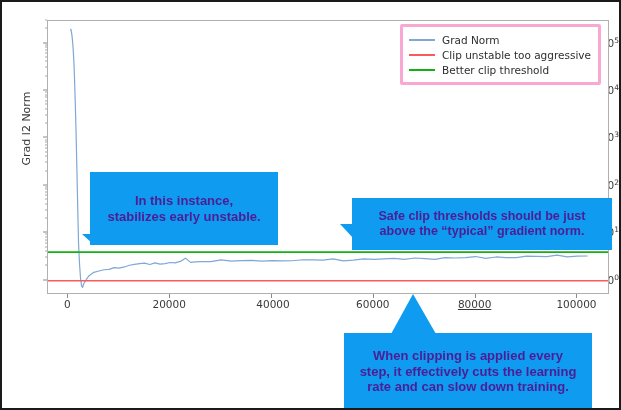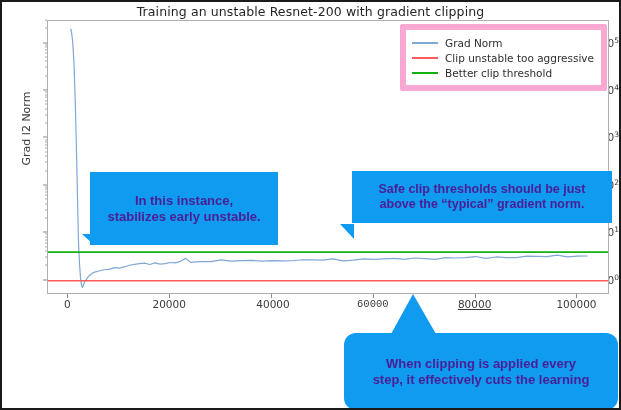--- a/index.html
+++ b/index.html
@@ -112,21 +112,21 @@
     width: 1px;
     height: 4px;
     background: #8a8a8a;
   }
   
   #legend {
     position: absolute;
     left: 398px;
     top: 22px;
     background: #ffffff;
-    border: 6px solid #f9a8d4;
+    border: 3px solid #f9a8d4;
     border-radius: 2px;
     padding: 5px 7px 5px 6px;
     box-sizing: border-box;
   }
   .legend-row {
     display: flex;
     align-items: center;
     height: 15px;
   }
   .legend-swatch {
@@ -169,52 +169,50 @@
     font-size: 13px;
   }
   #callout-1-tail {
     left: 80px; top: 232px;
     border-top: 11px solid #0f9bf0;
     border-left: 12px solid transparent;
     border-bottom: 0;
     border-right: 0;
   }
   #callout-2 {
-    left: 350px; top: 169px;
+    left: 350px; top: 196px;
     width: 260px; height: 52px;
     font-size: 12.5px;
     justify-content: center;
   }
   #callout-2-tail {
     left: 338px; top: 222px;
     border-top: 15px solid #0f9bf0;
     border-left: 14px solid transparent;
     border-bottom: 0;
     border-right: 0;
   }
   #callout-3 {
     left: 342px; top: 331px;
-    width: 274px; height: 77px;
+    width: 248px; height: 77px;
     font-size: 13px;
-    border-radius: 12px;
   }
   #callout-3-tail {
     left: 389px; top: 292px;
     border-bottom: 40px solid #0f9bf0;
     border-left: 22px solid transparent;
     border-right: 23px solid transparent;
   }
 </style>
 </head>
 <body>
 
 <div id="screen">
   <div id="figure">
 
-    <div id="chart-title">Training an unstable Resnet-200 with gradient clipping</div>
 
     <div id="ylabel">Grad l2 Norm</div>
 
     <div id="y-ticks">
         <div class="ytick-label" style="top: 277.69px;">10<sup>0</sup></div>
         <div class="ytick-major" style="top: 277.69px;"></div>
         <div class="ytick-minor" style="top: 263.417px;"></div>
         <div class="ytick-minor" style="top: 255.068px;"></div>
         <div class="ytick-minor" style="top: 249.144px;"></div>
         <div class="ytick-minor" style="top: 244.549px;"></div>
@@ -267,21 +265,21 @@
         <div class="ytick-minor" style="top: 26.3491px;"></div>
         <div class="ytick-minor" style="top: 18px;"></div>
       </div>
     <div id="x-ticks">
         <div class="xtick-label" style="left: 65.3636px;">0</div>
         <div class="xtick-major" style="left: 65.3636px;"></div>
         <div class="xtick-label" style="left: 167.182px;">20000</div>
         <div class="xtick-major" style="left: 167.182px;"></div>
         <div class="xtick-label" style="left: 271px;">40000</div>
         <div class="xtick-major" style="left: 269px;"></div>
-        <div class="xtick-label" style="left: 370.818px; font-family: Liberation Mono, monospace;">60000</div>
+        <div class="xtick-label" style="left: 370.818px;">60000</div>
         <div class="xtick-major" style="left: 370.818px;"></div>
         <div class="xtick-label" style="left: 472.636px; text-decoration: underline;">80000</div>
         <div class="xtick-major" style="left: 472.636px;"></div>
         <div class="xtick-label" style="left: 574.455px;">100000</div>
         <div class="xtick-major" style="left: 574.455px;"></div>
       </div>
 
     <div id="plot-area">
       <svg id="plot-svg" width="560" height="272" viewBox="0 0 560 272">
         <g id="series-group">
@@ -321,17 +319,18 @@
           <div>Safe clip thresholds should be just</div>
           <div>above the “typical” gradient norm.</div>
         </div>
     </div>
 
     <div class="callout-tail" id="callout-3-tail"></div>
     <div class="callout" id="callout-3" style="background: rgb(15, 155, 240);">
       <div class="callout-body">
           <div>When clipping is applied every</div>
           <div>step, it effectively cuts the learning</div>
+          <div>rate and can slow down training.</div>
         </div>
     </div>
 
   </div>
 </div>
 
 </body></html>

